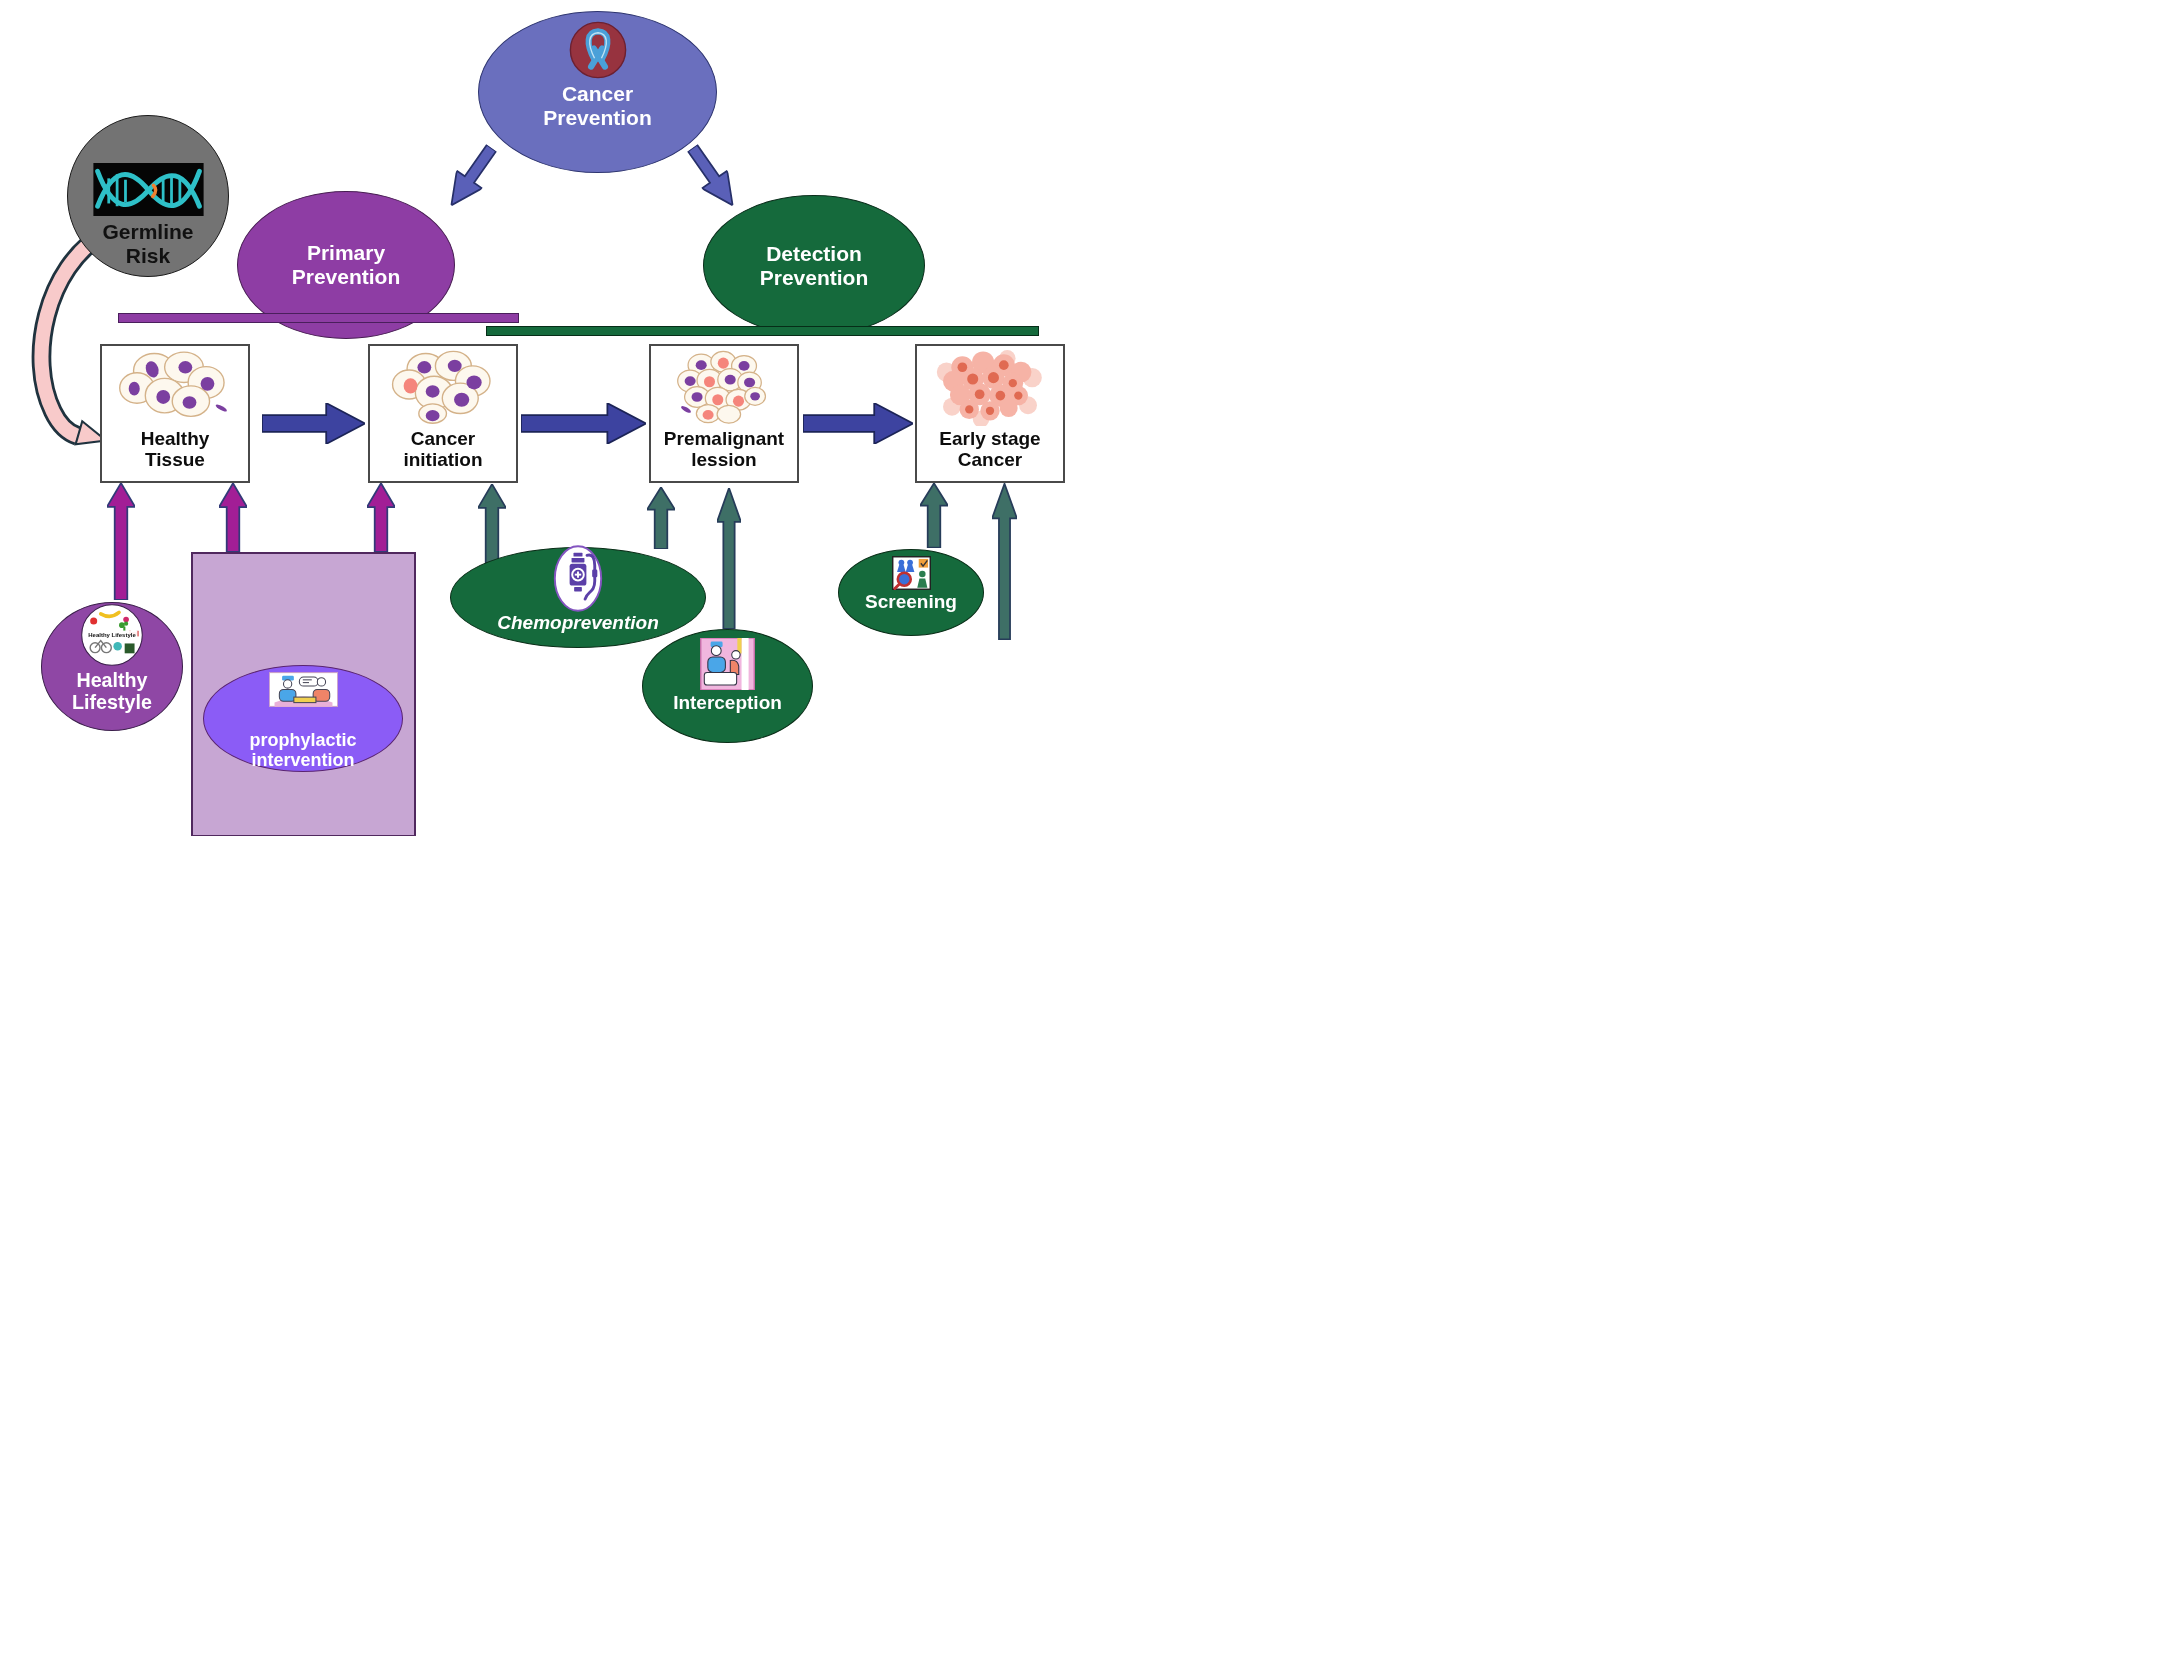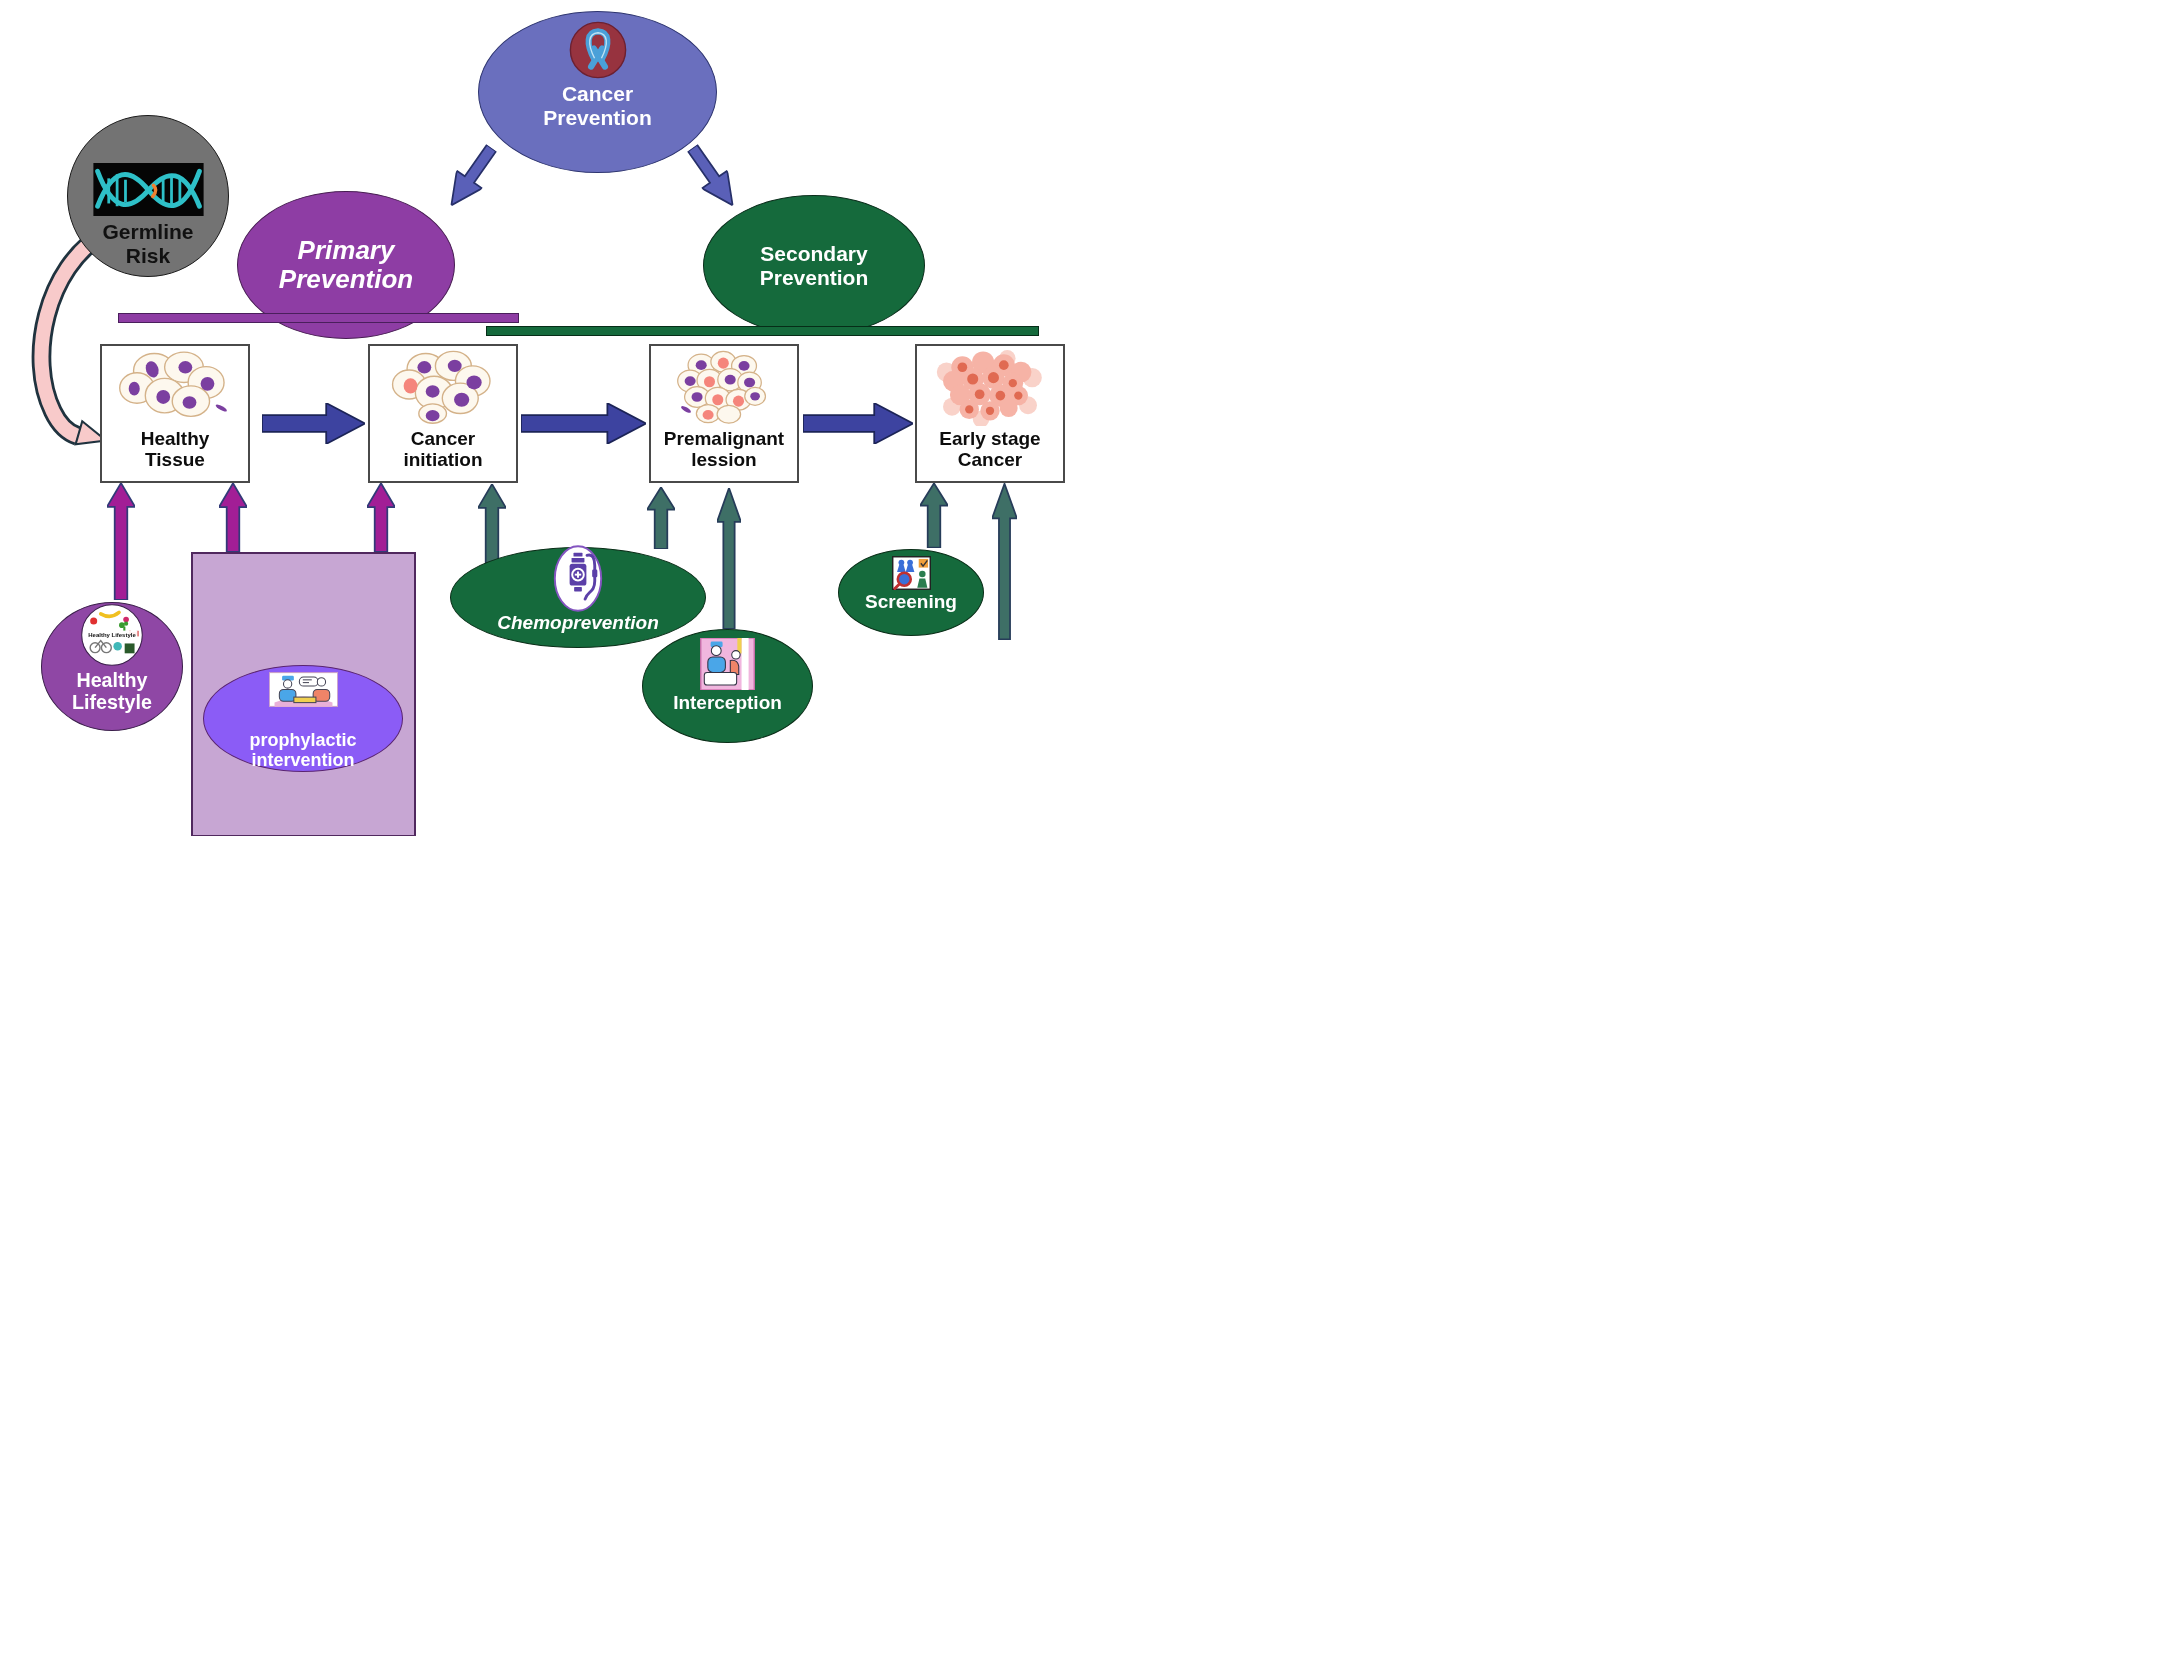--- a/index.html
+++ b/index.html
@@ -45,29 +45,29 @@
       <polygon points="14,0 30,0 30,55 44,55 22,100 0,55 14,55" fill="#5a60b8" stroke="#273069" stroke-width="2.5"></polygon>
     </svg>
   </div>
   <div class="abs" style="left:677px;top:148px;width:31px;height:70px;transform:rotate(-35deg);transform-origin:top center;">
     <svg width="31" height="70" viewBox="0 0 44 100">
       <polygon points="14,0 30,0 30,55 44,55 22,100 0,55 14,55" fill="#5a60b8" stroke="#273069" stroke-width="2.5"></polygon>
     </svg>
   </div>
 
   <div class="abs ellipse" style="left:237px;top:191px;width:218px;height:148px;background:#8e3da4;border:1.4px solid #471d52;">
-    <div class="lbl white" style="font-size:26px;font-style:italic;">
+    <div class="lbl white" style="font-size:21px;">
       <div>Primary</div>
       <div>Prevention</div>
     </div>
   </div>
 
   <div class="abs ellipse" style="left:703px;top:195px;width:222px;height:141px;background:#156a3c;border:1.4px solid #0b2e1c;">
     <div class="lbl white" style="font-size:21px;">
-      <div>Secondary</div>
+      <div>Detection</div>
       <div>Prevention</div>
     </div>
   </div>
 
   <div class="bar" style="left:118px;top:313px;width:401px;height:9.8px;background:#8e3da4;border:1.4px solid #4a1f5c;"></div>
   <div class="bar" style="left:486px;top:326px;width:553px;height:9.8px;background:#156a3c;border:1.4px solid #062d18;"></div>
 
   <div class="abs" style="left:14px;top:225px;">
     <svg width="134" height="232" viewBox="0 0 190 330">
       <path d="M 128,12 C 45,60 18,190 55,265 C 66,288 78,296 90,300" fill="none" stroke="#20333f" stroke-width="28" stroke-linecap="butt"></path>

